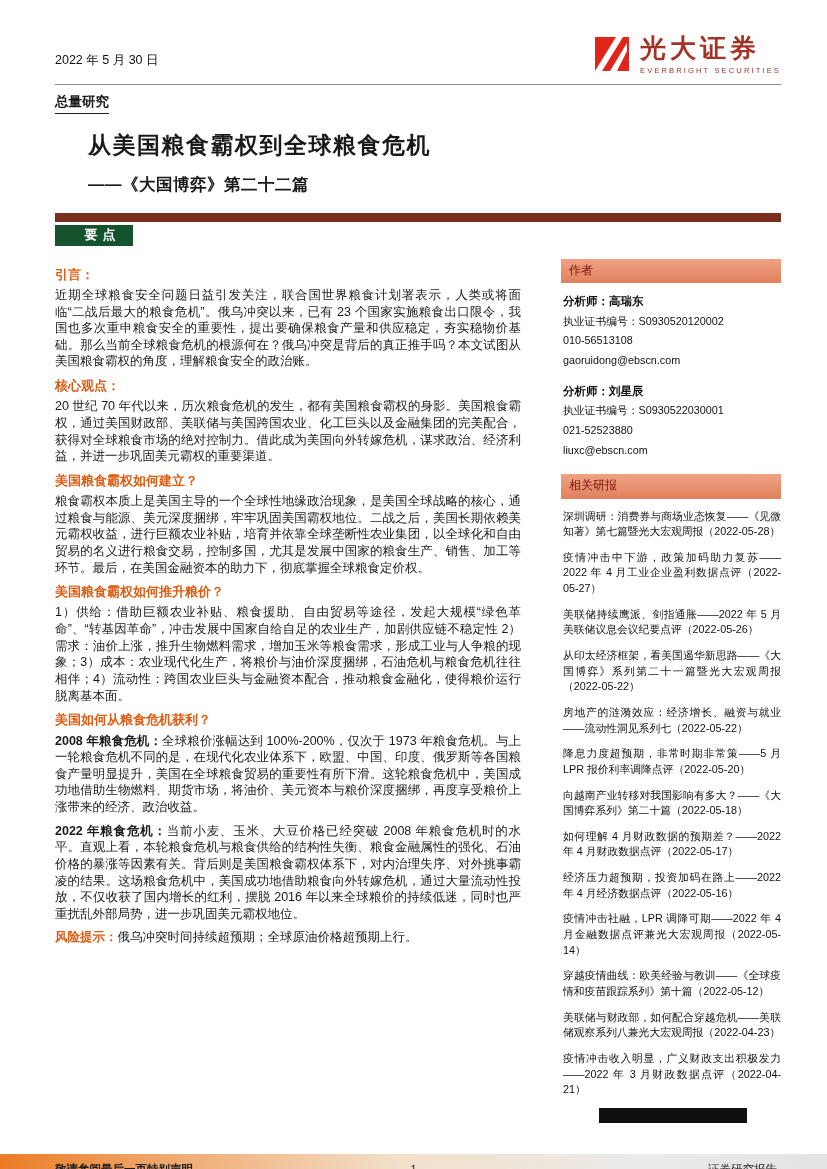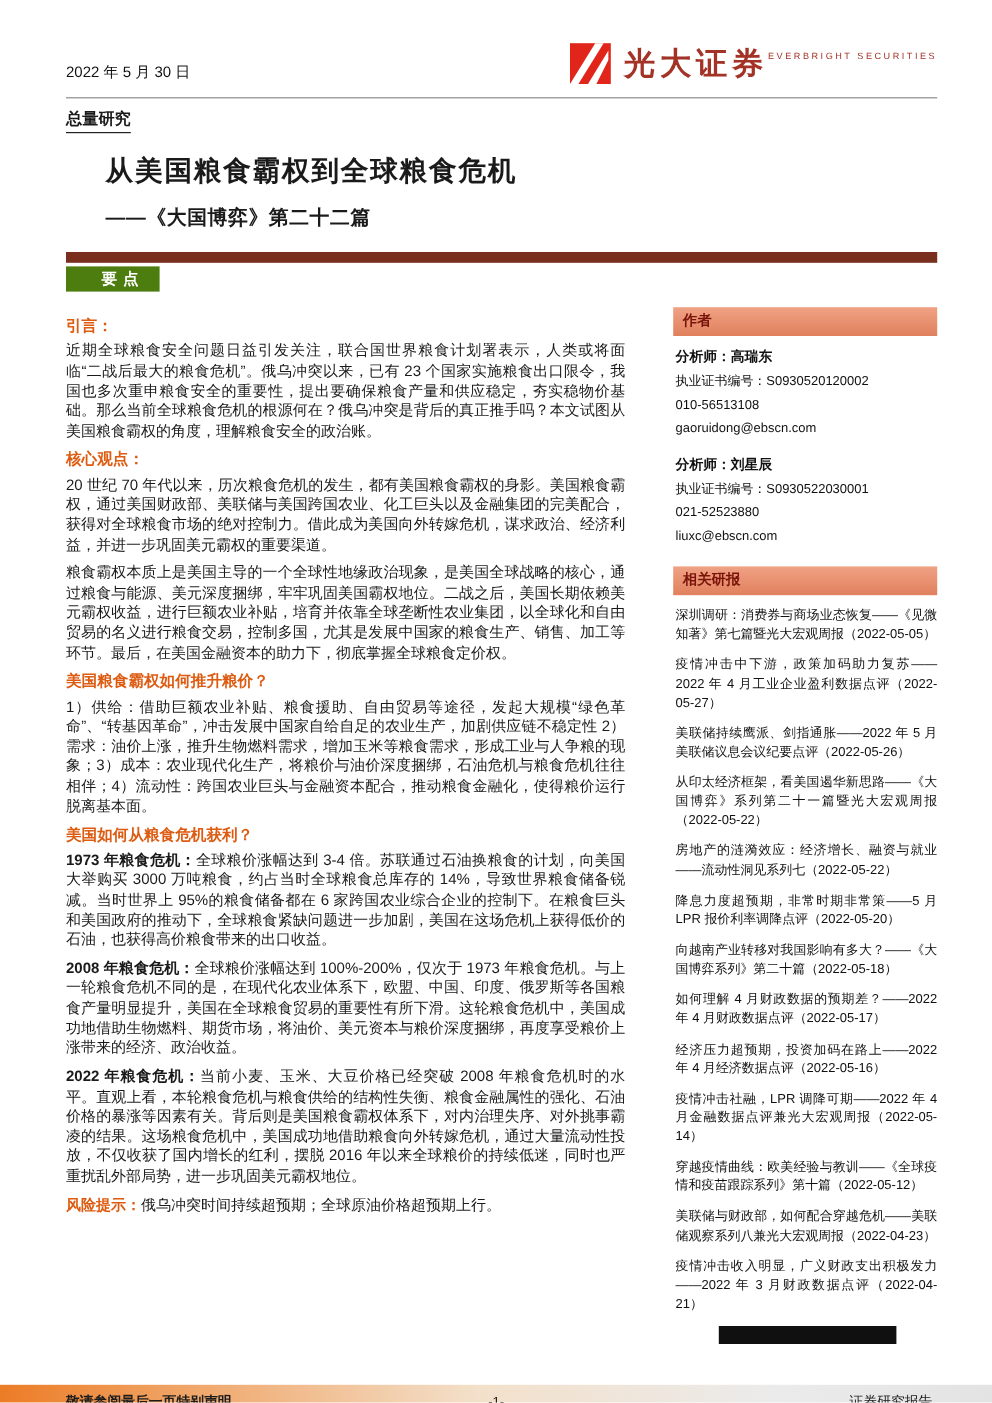--- a/index.html
+++ b/index.html
@@ -11,43 +11,43 @@
     background: #ffffff;
     overflow: hidden;
     font-family: "Liberation Sans", "DejaVu Sans", sans-serif;
     color: #1a1a1a;
   }
   
   .header { display: flex; justify-content: space-between; align-items: flex-start; padding: 34px 46px 0 55px; }
   .date { font-size: 12.5px; margin-top: 18px; color: #111; }
   .brand { display: flex; align-items: center; gap: 9px; }
   .logo svg { display: block; }
-  .brand-text { display: flex; flex-direction: row; }
+  .brand-text { display: flex; flex-direction: column; }
   .brand-cn { font-size: 26px; font-weight: bold; color: #a33327; letter-spacing: 4px; line-height: 1.1; }
   .brand-en { font-size: 7.6px; color: #a33327; letter-spacing: 2.1px; margin-top: 3px; }
   .header-rule { border: none; border-top: 1.5px solid #8c8c8c; margin: 9px 46px 0 55px; }
   
   .category { margin: 8px 0 0 55px; font-size: 13.5px; font-weight: bold; width: fit-content; border-bottom: 1.5px solid #222; padding-bottom: 2px; }
   .title { margin: 16px 0 0 88px; font-size: 23px; font-weight: bold; letter-spacing: 1.5px; }
   .subtitle { margin: 13px 0 0 88px; font-size: 16.5px; font-weight: bold; letter-spacing: 0.5px; }
   .band { height: 9px; background: #7a2e1d; margin: 17px 46px 0 55px; }
-  .tab { margin: 3px 0 0 55px; width: 78px; height: 21px; background: #4d7c0f; color: #ffffff;
+  .tab { margin: 3px 0 0 55px; width: 78px; height: 21px; background: #14532d; color: #ffffff;
          font-size: 13px; font-weight: bold; display: flex; align-items: center; justify-content: center;
          letter-spacing: 5px; text-indent: 5px; padding-left: 12px; }
   
   .columns { display: flex; gap: 40px; padding: 13px 46px 0 55px; }
   .main { flex: 0 0 466px; width: 466px; font-size: 12.5px; line-height: 1.33; text-align: justify; }
   .sec-h { color: #dd5c12; font-size: 13px; font-weight: bold; margin: 7px 0 4px; }
   .main p { margin: 0 0 7px; }
   .lead { font-weight: bold; }
   .risk { margin-top: 9px; }
   .risk-label { color: #dd5c12; font-weight: bold; font-family: Liberation Serif, serif; }
   
   .sidebar { flex: 1; font-size: 10.8px; line-height: 1.45; color: #111; }
-  .side-header { background: linear-gradient(#f0a284, #e0805d); color: #7a140a; font-weight: bold;
+  .side-header { background: linear-gradient(#f0a284, #e0805d); color: #7a140a; font-weight: normal;
                  font-size: 12px; padding: 3px 8px 4px; margin-bottom: 10px; }
   .side-header.related { margin-top: 16px; }
   .analyst { margin: 0 0 14px 2px; }
   .analyst > div { margin-bottom: 4px; }
   .analyst-title { font-weight: bold; font-size: 11.5px; }
   .report { margin: 0 0 10px 2px; text-align: justify; }
   .obscured { width: 148px; height: 15px; background: #101010; margin: 4px 0 0 38px; }
   
   .footer { position: absolute; left: 0; right: 0; bottom: 0; height: 15px;
             background: linear-gradient(90deg, #ec7c26 0%, #f0a86d 20%, #f3e0ca 48%, #ebebeb 78%, #e3e3e3 100%); }
@@ -89,29 +89,29 @@
     <div class="main">
       <div>
         <div class="sec-h">引言：</div>
         <p>近期全球粮食安全问题日益引发关注，联合国世界粮食计划署表示，人类或将面临“二战后最大的粮食危机”。俄乌冲突以来，已有 23 个国家实施粮食出口限令，我国也多次重申粮食安全的重要性，提出要确保粮食产量和供应稳定，夯实稳物价基础。那么当前全球粮食危机的根源何在？俄乌冲突是背后的真正推手吗？本文试图从美国粮食霸权的角度，理解粮食安全的政治账。</p>
       </div>
       <div>
         <div class="sec-h">核心观点：</div>
         <p>20 世纪 70 年代以来，历次粮食危机的发生，都有美国粮食霸权的身影。美国粮食霸权，通过美国财政部、美联储与美国跨国农业、化工巨头以及金融集团的完美配合，获得对全球粮食市场的绝对控制力。借此成为美国向外转嫁危机，谋求政治、经济利益，并进一步巩固美元霸权的重要渠道。</p>
       </div>
       <div>
+        <div class="sec-h">美国粮食霸权如何建立？</div>
         <p>粮食霸权本质上是美国主导的一个全球性地缘政治现象，是美国全球战略的核心，通过粮食与能源、美元深度捆绑，牢牢巩固美国霸权地位。二战之后，美国长期依赖美元霸权收益，进行巨额农业补贴，培育并依靠全球垄断性农业集团，以全球化和自由贸易的名义进行粮食交易，控制多国，尤其是发展中国家的粮食生产、销售、加工等环节。最后，在美国金融资本的助力下，彻底掌握全球粮食定价权。</p>
       </div>
       <div>
         <div class="sec-h">美国粮食霸权如何推升粮价？</div>
         <p>1）供给：借助巨额农业补贴、粮食援助、自由贸易等途径，发起大规模“绿色革命”、“转基因革命”，冲击发展中国家自给自足的农业生产，加剧供应链不稳定性 2）需求：油价上涨，推升生物燃料需求，增加玉米等粮食需求，形成工业与人争粮的现象；3）成本：农业现代化生产，将粮价与油价深度捆绑，石油危机与粮食危机往往相伴；4）流动性：跨国农业巨头与金融资本配合，推动粮食金融化，使得粮价运行脱离基本面。</p>
       </div>
       <div>
         <div class="sec-h">美国如何从粮食危机获利？</div>
-        <p><span class="lead">1973 年粮食危机：</span><span>全球粮价涨幅达到 3-4 倍。苏联通过石油换粮食的计划，向美国大举购买 3000 万吨粮食，约占当时全球粮食总库存的 14%，导致世界粮食储备锐减。当时世界上 95%的粮食储备都在 6 家跨国农业综合企业的控制下。在粮食巨头和美国政府的推动下，全球粮食紧缺问题进一步加剧，美国在这场危机上获得低价的石油，也获得高价粮食带来的出口收益。</span></p>
         <p><span class="lead">2008 年粮食危机：</span><span>全球粮价涨幅达到 100%-200%，仅次于 1973 年粮食危机。与上一轮粮食危机不同的是，在现代化农业体系下，欧盟、中国、印度、俄罗斯等各国粮食产量明显提升，美国在全球粮食贸易的重要性有所下滑。这轮粮食危机中，美国成功地借助生物燃料、期货市场，将油价、美元资本与粮价深度捆绑，再度享受粮价上涨带来的经济、政治收益。</span></p>
         <p><span class="lead">2022 年粮食危机：</span><span>当前小麦、玉米、大豆价格已经突破 2008 年粮食危机时的水平。直观上看，本轮粮食危机与粮食供给的结构性失衡、粮食金融属性的强化、石油价格的暴涨等因素有关。背后则是美国粮食霸权体系下，对内治理失序、对外挑事霸凌的结果。这场粮食危机中，美国成功地借助粮食向外转嫁危机，通过大量流动性投放，不仅收获了国内增长的红利，摆脱 2016 年以来全球粮价的持续低迷，同时也严重扰乱外部局势，进一步巩固美元霸权地位。</span></p>
       </div>
       <p class="risk"><span class="risk-label">风险提示：</span><span>俄乌冲突时间持续超预期；全球原油价格超预期上行。</span></p>
     </div>
 
     <div class="sidebar">
       <div class="side-header">作者</div>
 
       <div class="analyst">
@@ -123,21 +123,21 @@
 
       <div class="analyst">
         <div class="analyst-title"><span>分析师：</span><span>刘星辰</span></div>
         <div>执业证书编号：S0930522030001</div>
         <div>021-52523880</div>
         <div>liuxc@ebscn.com</div>
       </div>
 
       <div class="side-header related">相关研报</div>
 
-      <p class="report">深圳调研：消费券与商场业态恢复——《见微知著》第七篇暨光大宏观周报（2022-05-05）</p>
+      <p class="report">深圳调研：消费券与商场业态恢复——《见微知著》第七篇暨光大宏观周报（2022-05-28）</p>
       <p class="report">疫情冲击中下游，政策加码助力复苏——2022 年 4 月工业企业盈利数据点评（2022-05-27）</p>
       <p class="report">美联储持续鹰派、剑指通胀——2022 年 5 月美联储议息会议纪要点评（2022-05-26）</p>
       <p class="report">从印太经济框架，看美国遏华新思路——《大国博弈》系列第二十一篇暨光大宏观周报（2022-05-22）</p>
       <p class="report">房地产的涟漪效应：经济增长、融资与就业 ——流动性洞见系列七（2022-05-22）</p>
       <p class="report">降息力度超预期，非常时期非常策——5 月 LPR 报价利率调降点评（2022-05-20）</p>
       <p class="report">向越南产业转移对我国影响有多大？——《大国博弈系列》第二十篇（2022-05-18）</p>
       <p class="report">如何理解 4 月财政数据的预期差？——2022 年 4 月财政数据点评（2022-05-17）</p>
       <p class="report">经济压力超预期，投资加码在路上——2022 年 4 月经济数据点评（2022-05-16）</p>
       <p class="report">疫情冲击社融，LPR 调降可期——2022 年 4 月金融数据点评兼光大宏观周报（2022-05-14）</p>
       <p class="report">穿越疫情曲线：欧美经验与教训——《全球疫情和疫苗跟踪系列》第十篇（2022-05-12）</p>

